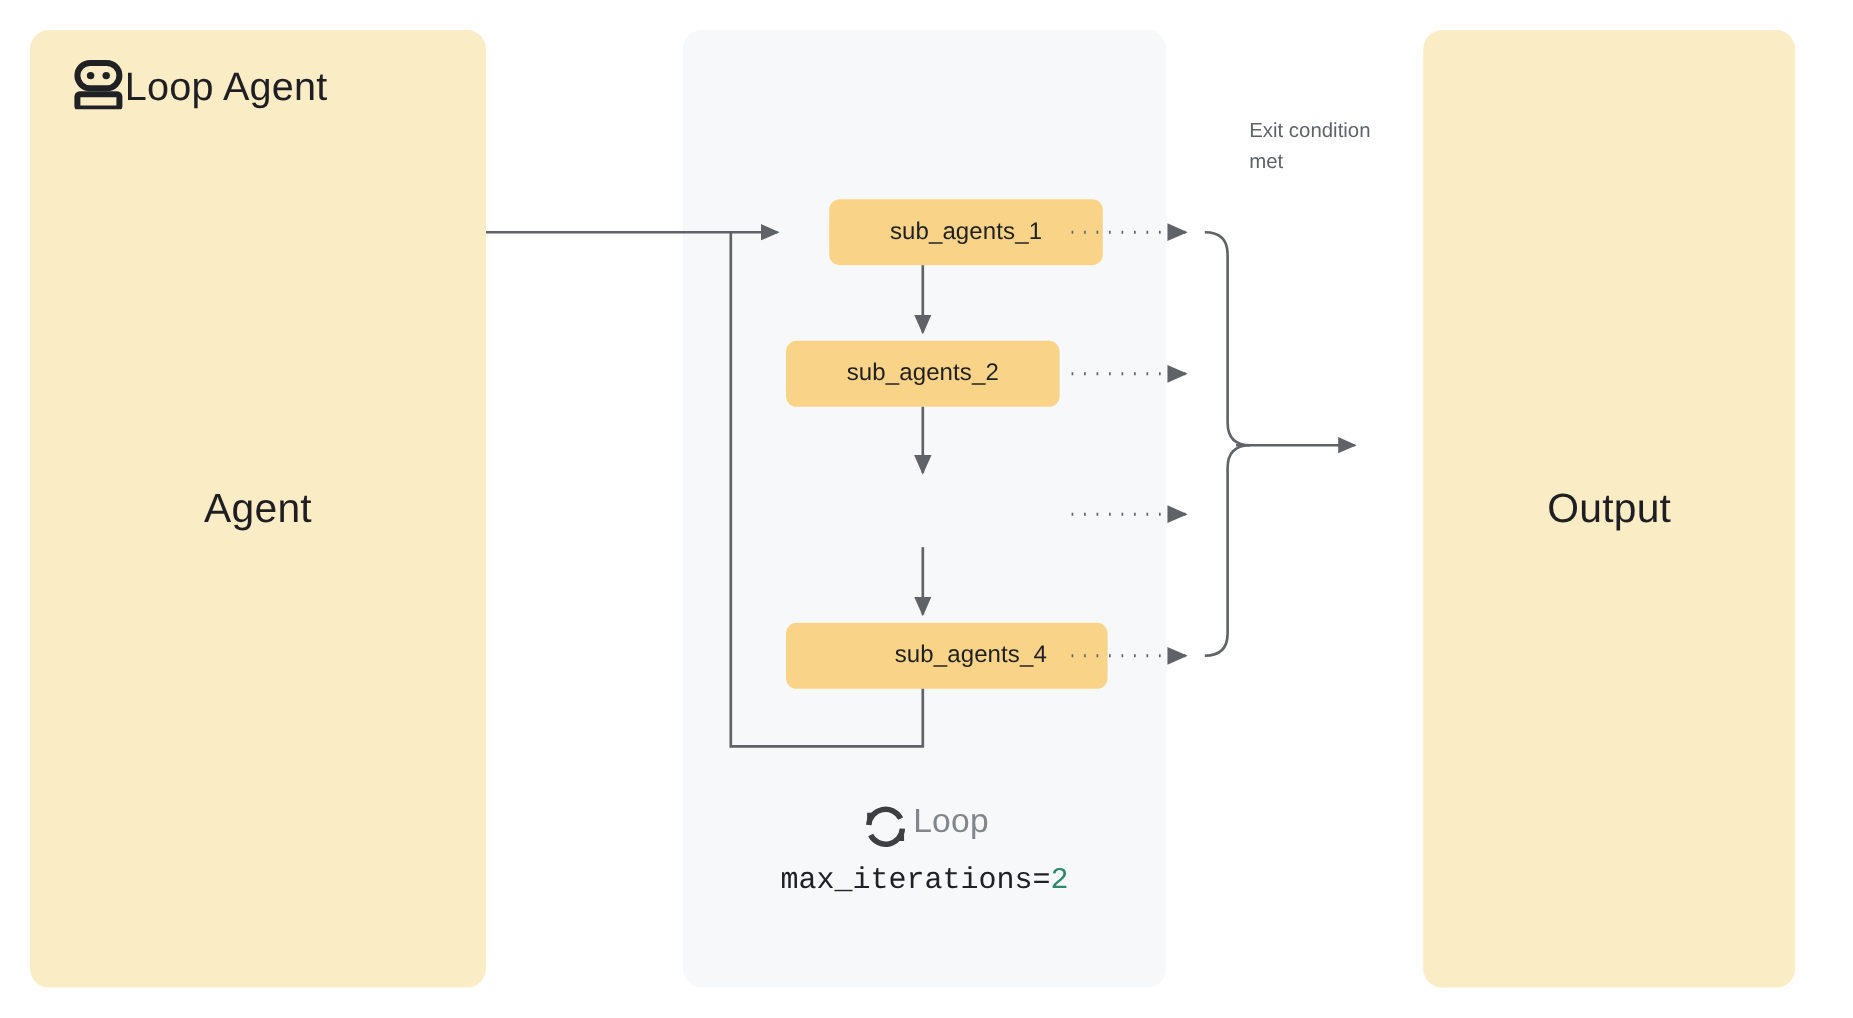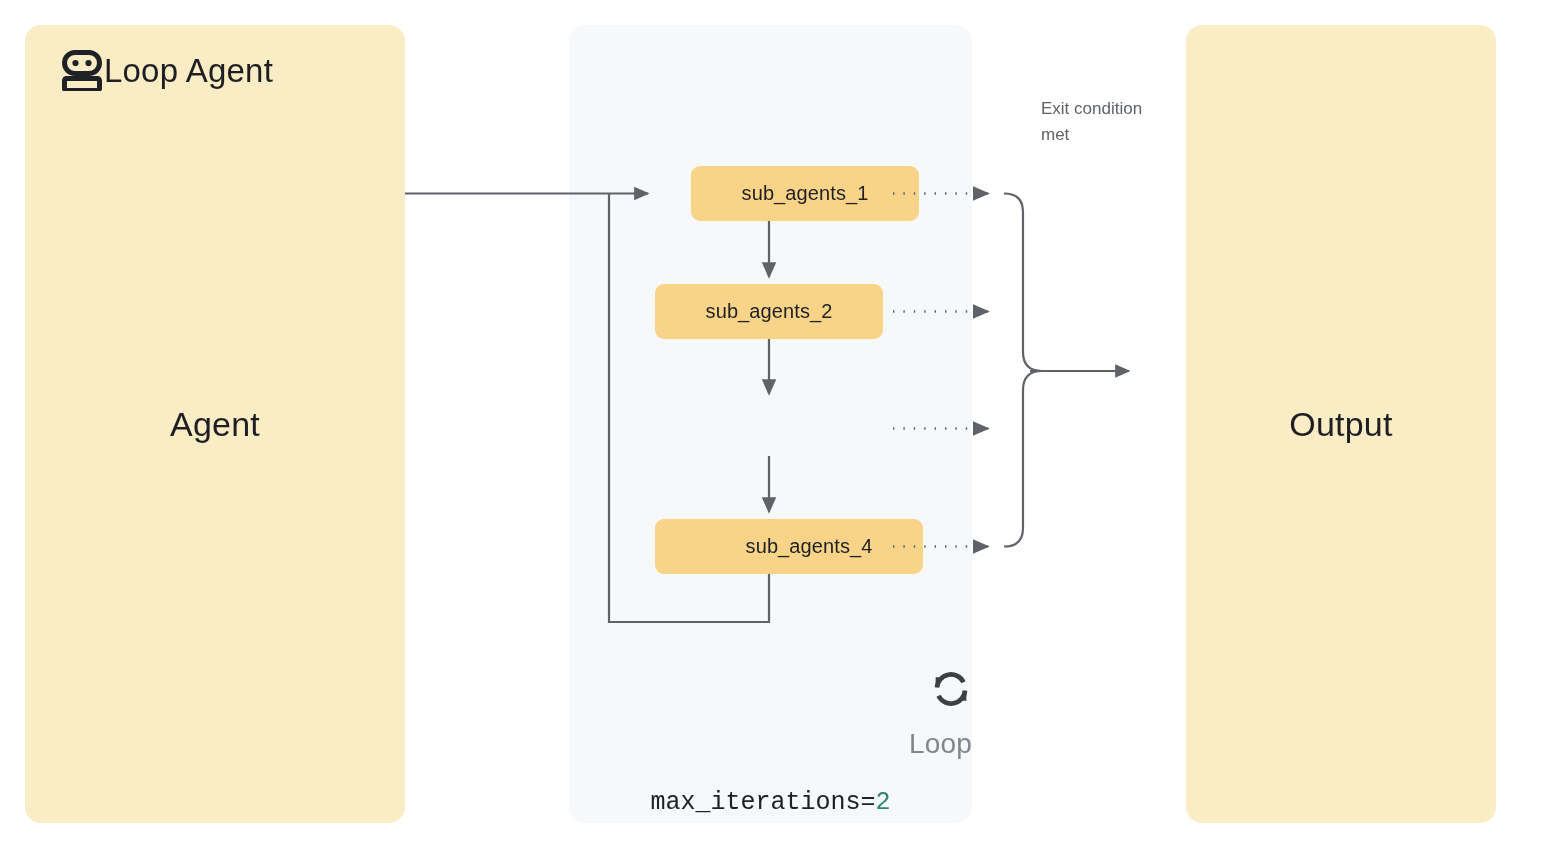--- a/index.html
+++ b/index.html
@@ -99,32 +99,31 @@
   
   #loop-footer {
     position: absolute;
     left: 569px;
     top: 668px;
     width: 403px;
     text-align: center;
   }
   #loop-row {
     display: flex;
-    align-items: flex-end;
+    align-items: flex-start;
     justify-content: center;
-    gap: 14px;
-    flex-direction: column;
+    gap: 2px;
   }
   #loop-row .loop-label {
     font-size: 28px;
     color: #80868b;
     letter-spacing: 0.2px;
   }
   #max-iterations {
-    margin-top: 28px;
+    margin-top: 4px;
     font-family: "Liberation Mono", "DejaVu Sans Mono", monospace;
     font-size: 25px;
     color: #202124;
     letter-spacing: 0px;
   }
   #max-iterations .num { color: #2c8a6a; }
 
   
   #wires {
     position: absolute;

